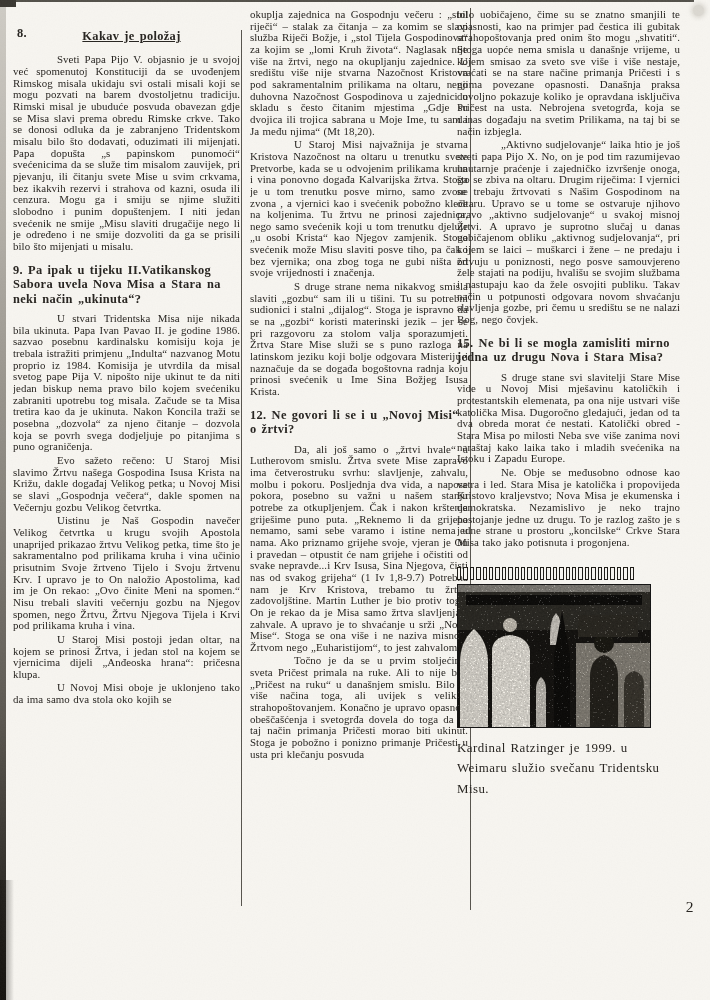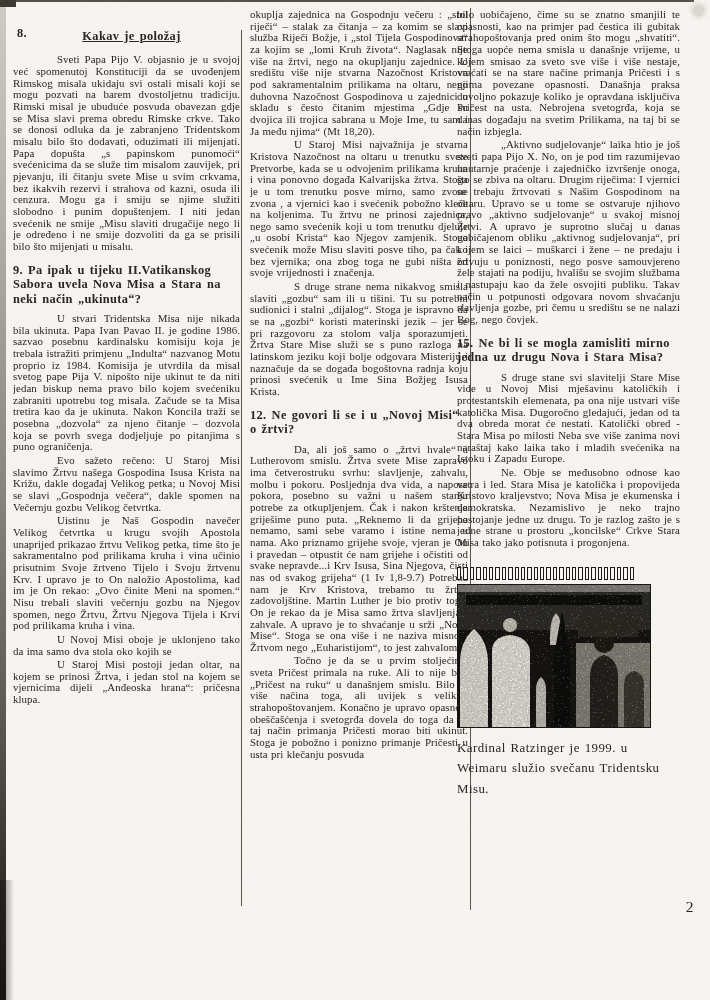--- a/index.html
+++ b/index.html
@@ -54,22 +54,22 @@
   <div class="col" id="col1">
       <div class="h h8">
         <span class="h8num">8.</span>
         <div class="h8line">Kakav je položaj</div>
       </div>
       <p class="p ind">Sveti Papa Pijo V. objasnio je u svojoj već spomenutoj Konstituciji da se uvođenjem Rimskog misala ukidaju svi ostali misali koji se mogu pozvati na barem dvostoljetnu tradiciju. Rimski misal je ubuduće posvuda obavezan gdje se Misa slavi prema obredu Rimske crkve. Tako se donosi odluka da je zabranjeno Tridentskom misalu bilo što dodavati, oduzimati ili mijenjati. Papa dopušta „s papinskom punomoći“ svećenicima da se služe tim misalom zauvijek, pri pjevanju, ili čitanju svete Mise u svim crkvama, bez ikakvih rezervi i strahova od kazni, osuda ili cenzura. Mogu ga i smiju se njime služiti slobodno i punim dopuštenjem. I niti jedan svećenik ne smije „Misu slaviti drugačije nego li je određeno i ne smije dozvoliti da ga se prisili bilo što mijenjati u misalu.</p>
       <div class="h">9.  Pa ipak u tijeku II.Vatikanskog Sabora uvela Nova Misa  a Stara na neki način „ukinuta“?</div>
       <p class="p ind">U stvari Tridentska Misa nije nikada bila ukinuta. Papa Ivan Pavao II. je godine 1986. sazvao posebnu kardinalsku komisiju koja je trebala istražiti primjenu „Indulta“ nazvanog Motu proprio iz 1984. Komisija je utvrdila da misal svetog pape Pija V. nipošto nije ukinut te da niti jedan biskup nema pravo bilo kojem svećeniku zabraniti upotrebu tog misala. Začude se ta Misa tretira kao da je ukinuta. Nakon Koncila traži se posebna „dozvola“ za njeno čitanje – dozvola koja se povrh svega dodjeljuje po pitanjima s puno ograničenja.</p>
       <p class="p ind">Evo sažeto rečeno: U Staroj Misi slavimo Žrtvu našega Gospodina Isusa Krista na Križu, dakle događaj Velikog petka; u Novoj Misi se slavi „Gospodnja večera“, dakle spomen na Večernju gozbu Velikog četvrtka.</p>
       <p class="p ind">Uistinu je Naš Gospodin navečer Velikog četvrtka u krugu svojih Apostola unaprijed prikazao žrtvu Velikog petka, time što je sakramentalno pod prilikama kruha i vina učinio prisutnim Svoje žrtveno Tijelo i Svoju žrtvenu Krv. I upravo je to On naložio Apostolima, kad im je On rekao: „Ovo činite Meni na spomen.“ Nisu trebali slaviti večernju gozbu na Njegov spomen, nego Žrtvu, Žrtvu Njegova Tijela i Krvi pod prilikama kruha i vina.</p>
+      <p class="p ind">U Staroj Misi postoji jedan oltar, na kojem se prinosi Žrtva, i jedan stol na kojem se vjernicima dijeli „Anđeoska hrana“: pričesna klupa.</p>
       <p class="p ind">U Novoj Misi oboje je uklonjeno tako da ima samo dva stola oko kojih se</p>
-      <p class="p ind">U Staroj Misi postoji jedan oltar, na kojem se prinosi Žrtva, i jedan stol na kojem se vjernicima dijeli „Anđeoska hrana“: pričesna klupa.</p>
     </div>
   <div class="divider" id="div1"></div>
   <div class="col" id="col2">
       <p class="p">okuplja zajednica na Gospodnju večeru : „stol riječi“ – stalak za čitanja – za komim se slavi služba Riječi Božje, i „stol Tijela Gospodinova“ za kojim se  „lomi Kruh života“. Naglasak nije više na žrtvi, nego na okupljanju zajednice. U središtu više nije stvarna Nazočnost Kristova pod sakramentalnim prilikama na oltaru, nego duhovna Nazočnost Gospodinova u zajednici u skladu s često čitanim mjestima „Gdje su dvojica ili trojica sabrana u Moje Ime, tu sam i Ja među njima“ (Mt 18,20).</p>
       <p class="p ind">U Staroj Misi najvažnija je stvarna Kristova Nazočnost na oltaru u trenutku svete Pretvorbe, kada se u odvojenim prilikama kruha i vina ponovno događa Kalvarijska žrtva. Stoga je u tom trenutku posve mirno, samo zvone zvona , a vjernici kao i svećenik pobožno kleče na koljenima. Tu žrtvu ne prinosi zajednica,  nego samo svećenik koji u tom trenutku djeluje „u  osobi Krista“ kao Njegov zamjenik. Stoga svećenik može Misu slaviti posve tiho, pa čak i bez vjernika; ona zbog toga ne gubi ništa od svoje vrijednosti i značenja.</p>
       <p class="p ind">S druge strane nema nikakvog smisla slaviti „gozbu“ sam ili u tišini. Tu su potrebni sudionici i stalni „dijalog“. Stoga je ispravno da se na „gozbi“ koristi materinski jezik – jer se pri razgovoru za stolom valja sporazumjeti. Žrtva Stare Mise služi se s puno razloga na latinskom jeziku koji bolje odgovara Misteriju i naznačuje da se događa bogoštovna radnja koju prinosi svećenik u Ime Sina Božjeg Isusa Krista.</p>
       <div class="h">12. Ne govori li se i u „Novoj Misi“ o žrtvi?</div>
       <p class="p ind">Da, ali još samo o „žrtvi hvale“ u Lutherovom smislu. Žrtva svete Mise zapravo ima četverostruku svrhu: slavljenje, zahvalu, molbu i pokoru. Posljednja dva vida, a napose pokora, posebno su važni  u našem stanju potrebe za otkupljenjem. Čak i nakon krštenja griješime puno puta. „Reknemo li da grijeha nemamo, sami sebe varamo i istine nema u nama. Ako priznamo grijehe svoje, vjeran je On i pravedan – otpustit će nam grijehe i očistiti od svake nepravde...i Krv Isusa, Sina Njegova, čisti nas od svakog grijeha“ (1 Iv 1,8-9.7) Potrebna nam je Krv Kristova, trebamo tu žrtvu zadovoljštine. Martin Luther je bio protiv toga. On je rekao da je Misa samo žrtva slavljenja i zahvale. A upravo je to shvaćanje u srži „Nove Mise“. Stoga se ona više i ne naziva misnom Žrtvom  nego „Euharistijom“, to jest zahvalom.</p>
       <p class="p ind">Točno je da se u prvim stoljećima sveta Pričest primala na ruke. Ali to nije bila „Pričest na ruku“ u današnjem smislu. Bilo je više načina toga, ali uvijek s velikim strahopoštovanjem. Konačno je upravo opasnost obeščašćenja i svetogrđa dovela do toga  da se taj način primanja Pričesti  morao biti ukinut. Stoga je pobožno i  ponizno primanje Pričesti u usta pri klečanju posvuda</p>
     </div>

